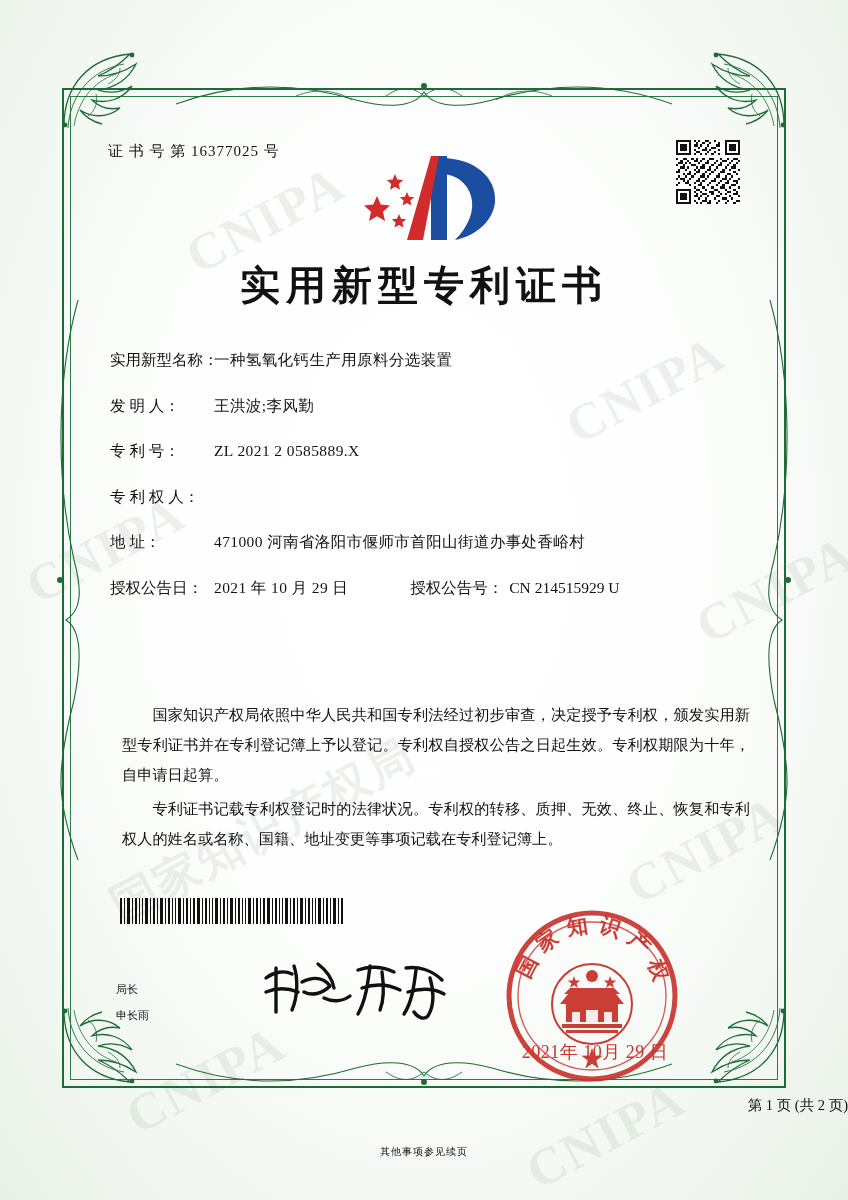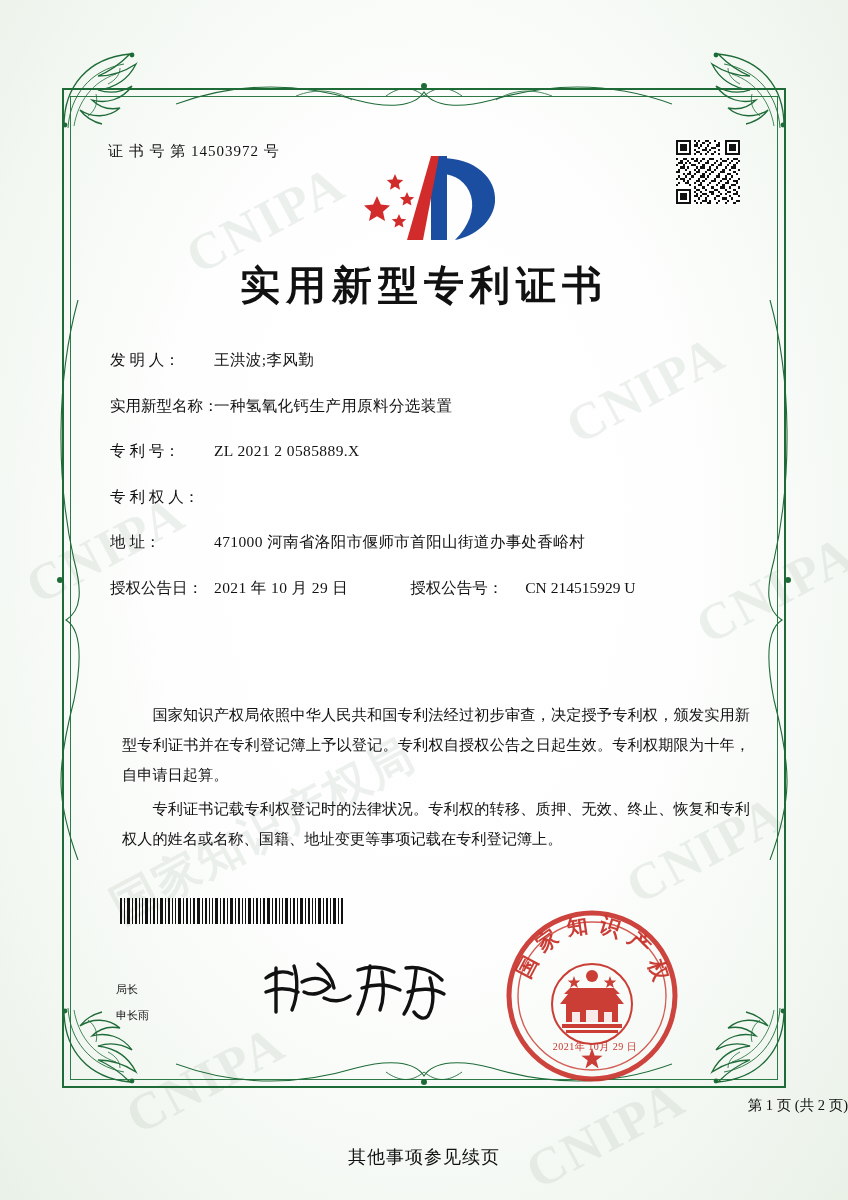--- a/index.html
+++ b/index.html
@@ -152,21 +152,21 @@
     flex: 1;
     letter-spacing: 0.4px;
   }
   .field-row.dual .field-value { flex: 0 0 auto; }
   .field-row.dual .second-label {
     margin-left: 62px;
     white-space: nowrap;
     text-align: center;
   }
   .field-row.dual .second-value {
-    margin-left: 22px;
+    margin-left: 6px;
     white-space: nowrap;
   }
 
   
   .paras {
     position: absolute;
     left: 110px;
     top: 700px;
     width: 640px;
     font-size: 15.2px;
@@ -209,40 +209,40 @@
     top: 908px;
     width: 176px;
     height: 176px;
   }
   .seal-date {
     position: absolute;
     left: 512px;
     top: 1040px;
     width: 166px;
     text-align: center;
-    font-size: 10px;
+    font-size: 18px;
     color: #c8342c;
     letter-spacing: 0.5px;
   }
 
   
   .page-num {
     position: absolute;
     left: 0; right: 0;
     top: 1096px;
     text-align: right;
     font-size: 14.5px;
     color: #111;
   }
   .footer-note {
     position: absolute;
     left: 0; right: 0;
     top: 1145px;
     text-align: center;
-    font-size: 18px;
+    font-size: 10px;
     color: #111;
     letter-spacing: 1px;
   }
 </style>
 </head>
 <body>
 
 <div class="page">
 
   <div class="watermarks" id="wm-layer">
@@ -342,21 +342,21 @@
   </div>
   <div class="edge-right">
     <svg viewBox="0 0 34 560" preserveAspectRatio="none">
       <g fill="none" stroke="#1e6b38" stroke-width="1.1">
         <path d="M30 0 C8 80 8 180 26 260 C34 290 34 310 18 320 C34 330 34 360 26 400 C8 470 8 500 30 560"></path>
         <circle cx="12" cy="280" r="3" fill="#1e6b38" stroke="none"></circle>
       </g>
     </svg>
   </div>
 
-  <div class="cert-no">证 书 号 第 14503972 号</div>
+  <div class="cert-no">证 书 号 第 16377025 号</div>
 
   <div class="qr">
     <svg width="64" height="64" viewBox="0 0 29 29" shape-rendering="crispEdges">
       <rect width="29" height="29" fill="#ffffff"></rect>
       <g fill="#111111">
         <rect x="0" y="0" width="7" height="1"></rect>
           <rect x="0" y="6" width="7" height="1"></rect>
         <rect x="0" y="0" width="1" height="7"></rect>
           <rect x="6" y="0" width="1" height="7"></rect>
         <rect x="2" y="2" width="3" height="3"></rect>
@@ -570,27 +570,27 @@
         <polygon points="44,62 46.1,66.7 51.2,67.2 47.4,70.6 48.5,75.6 44,73 39.5,75.6 40.6,70.6 36.8,67.2 41.9,66.7"></polygon>
       </g>
     </svg>
   </div>
 
   <div class="title">实用新型专利证书</div>
 
   <div class="fields">
 
     <div class="field-row">
+      <span class="field-label">实用新型名称：</span>
+      <span class="field-value">一种氢氧化钙生产用原料分选装置</span>
+    </div>
+
+    <div class="field-row">
       <span class="field-label">发    明    人：</span>
       <span class="field-value">王洪波;李风勤</span>
-    </div>
-
-    <div class="field-row">
-      <span class="field-label">实用新型名称：</span>
-      <span class="field-value">一种氢氧化钙生产用原料分选装置</span>
     </div>
 
     <div class="field-row">
       <span class="field-label">专    利    号：</span>
       <span class="field-value">ZL 2021 2 0585889.X</span>
     </div>
 
 
     <div class="field-row">
       <span class="field-label">专 利 权 人：</span>

